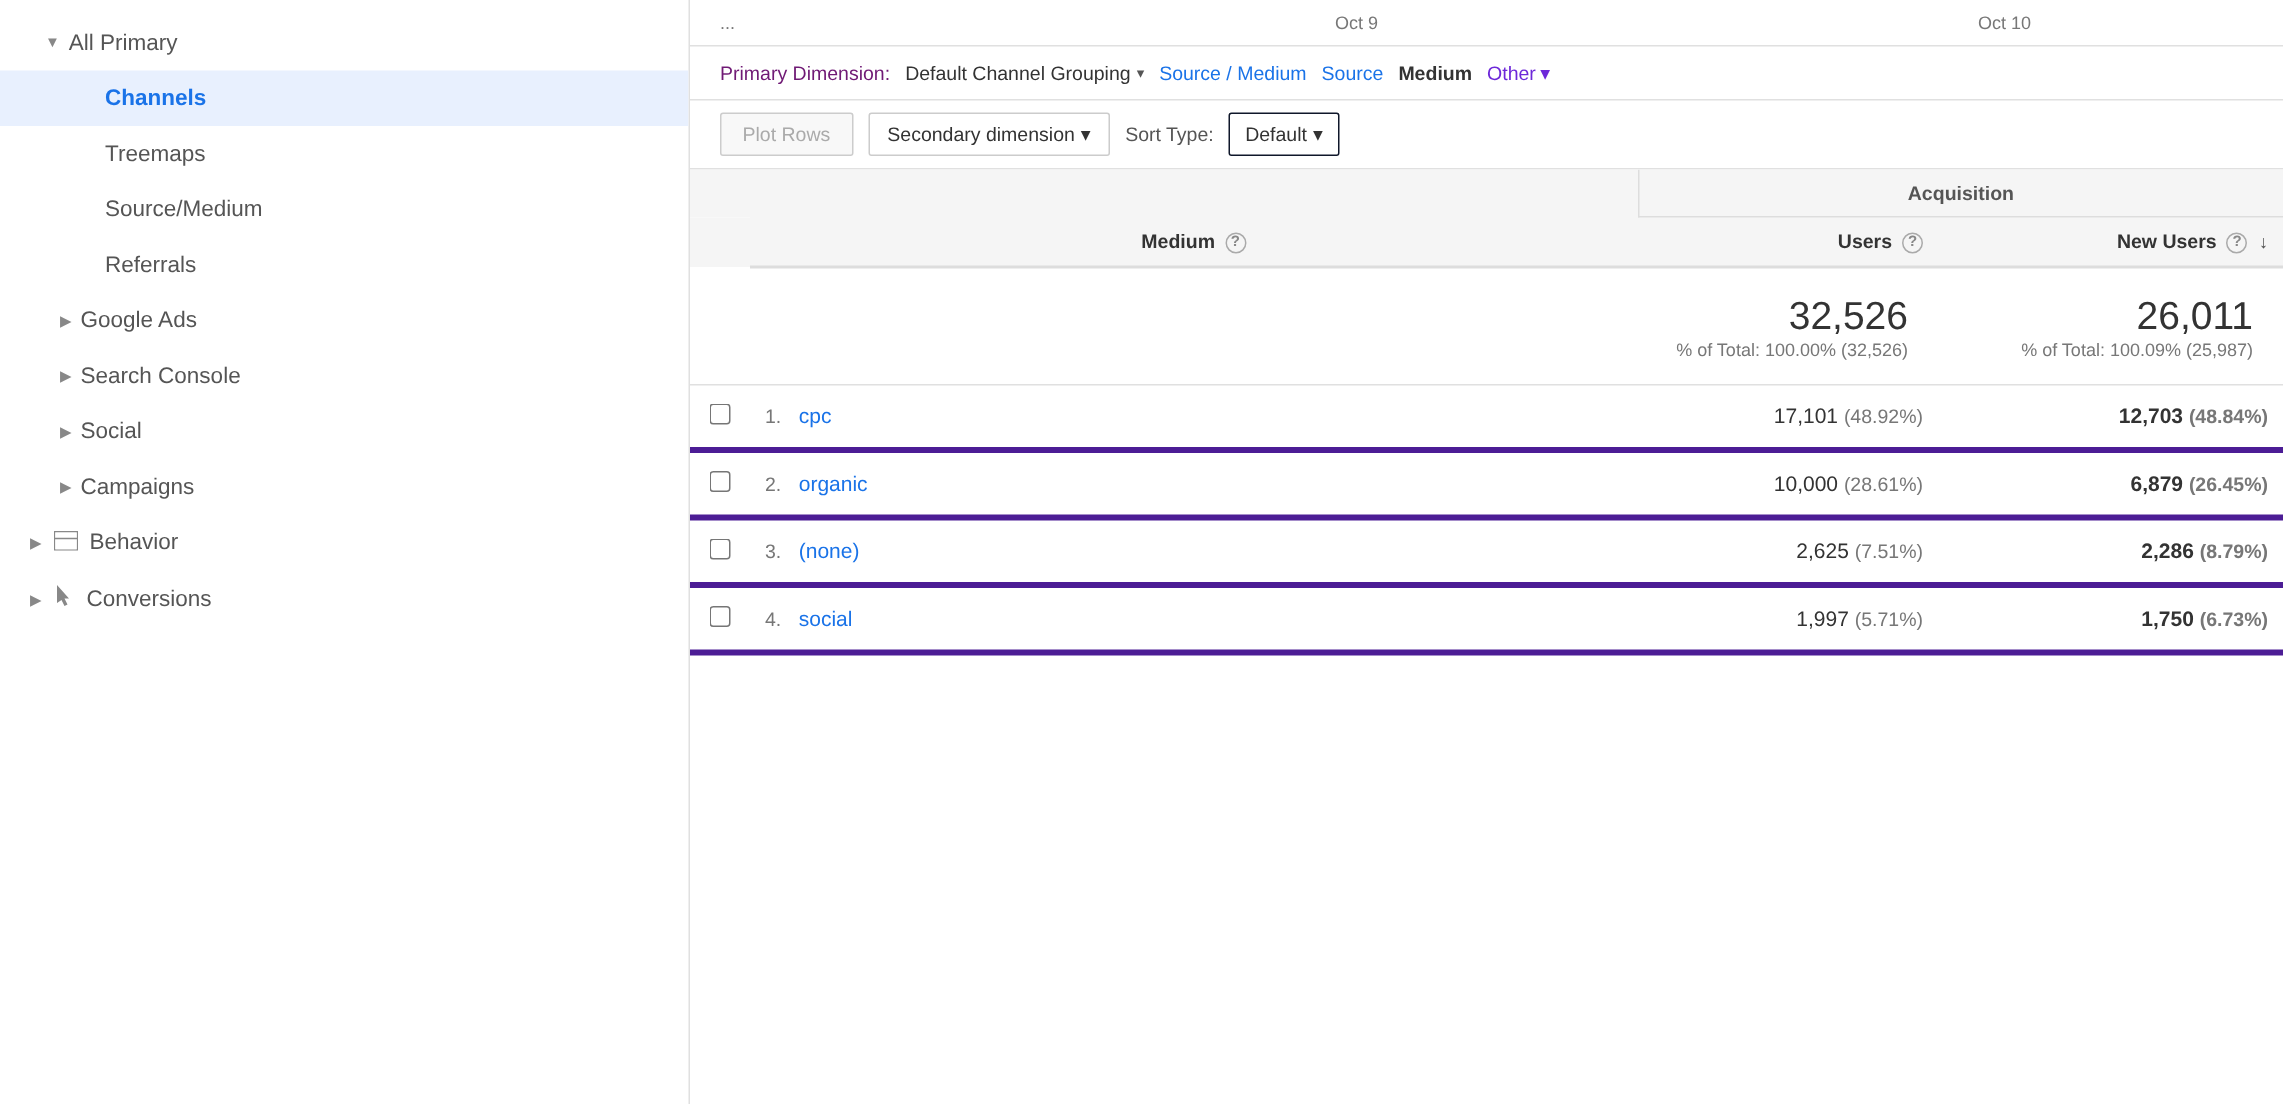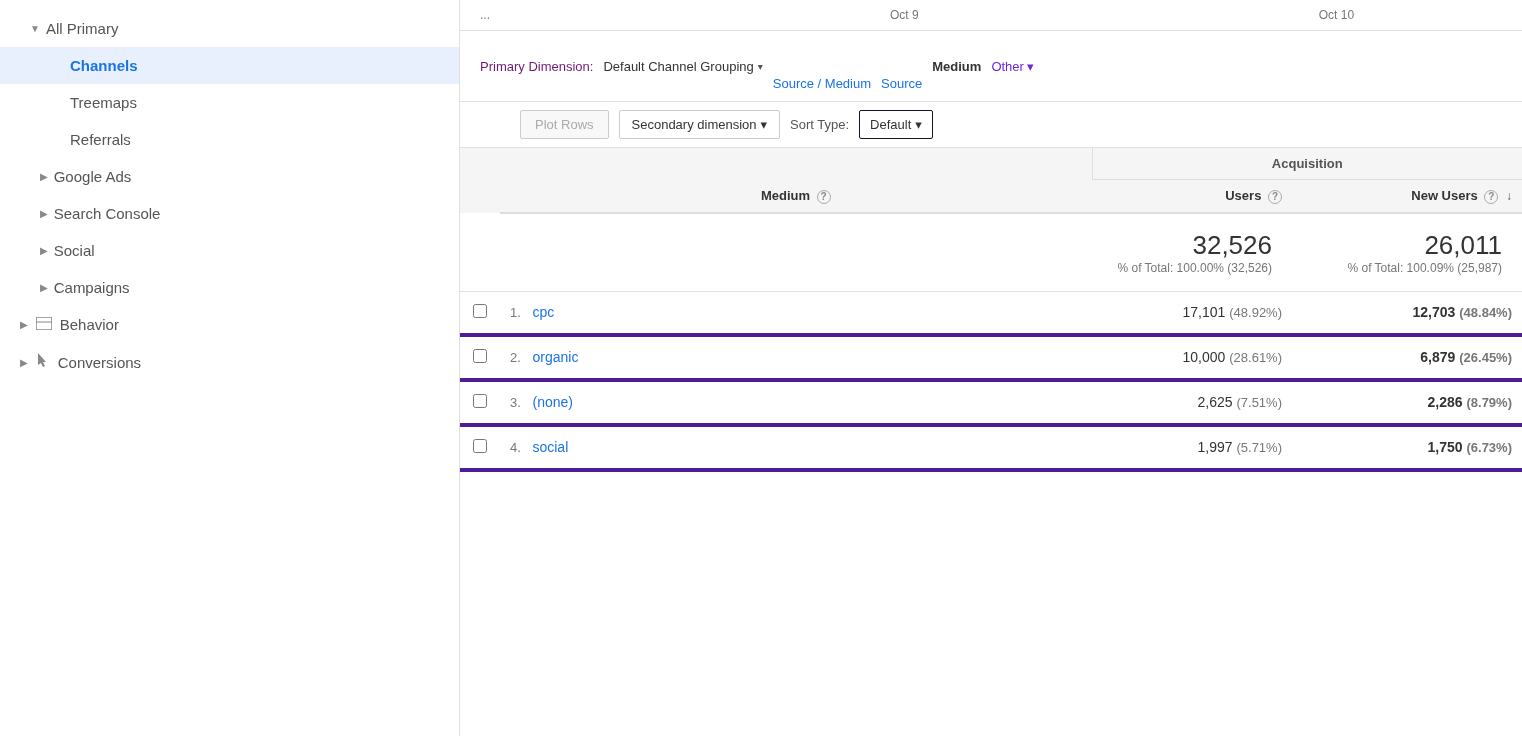--- a/index.html
+++ b/index.html
@@ -86,21 +86,20 @@
       cursor: pointer;
       font-size: 13px;
       color: #333;
     }
     .dimension-dropdown .arrow { font-size: 10px; color: #555; }
     .dimension-link {
       font-size: 13px;
       color: #1a73e8;
       cursor: pointer;
       text-decoration: none;
-      margin-top: 35px;
     }
     .dimension-active {
       font-size: 13px;
       color: #333;
       font-weight: bold;
     }
     .dimension-other {
       display: flex;
       align-items: center;
       gap: 3px;
@@ -118,21 +117,20 @@
       border-bottom: 1px solid #e0e0e0;
     }
     .plot-rows-btn {
       border: 1px solid #ccc;
       background: #f8f8f8;
       color: #aaa;
       padding: 6px 14px;
       font-size: 13px;
       border-radius: 2px;
       cursor: pointer;
-      margin-left: 40px;
     }
     .secondary-dim-btn {
       border: 1px solid #ccc;
       background: #fff;
       color: #333;
       padding: 6px 12px;
       font-size: 13px;
       border-radius: 2px;
       cursor: pointer;
       display: flex;
@@ -268,20 +266,23 @@
   </div>
 
   <div class="sidebar-item sub2 active">
     <span>Channels</span>
   </div>
 
   <div class="sidebar-item sub2">
     <span>Treemaps</span>
   </div>
 
+  <div class="sidebar-item sub2">
+    <span>Source/Medium</span>
+  </div>
 
   <div class="sidebar-item sub2">
     <span>Referrals</span>
   </div>
 
   <div class="sidebar-item parent" style="padding-left:40px;">
     <span class="chevron-right">▶</span>
     <span>Google Ads</span>
   </div>
 

